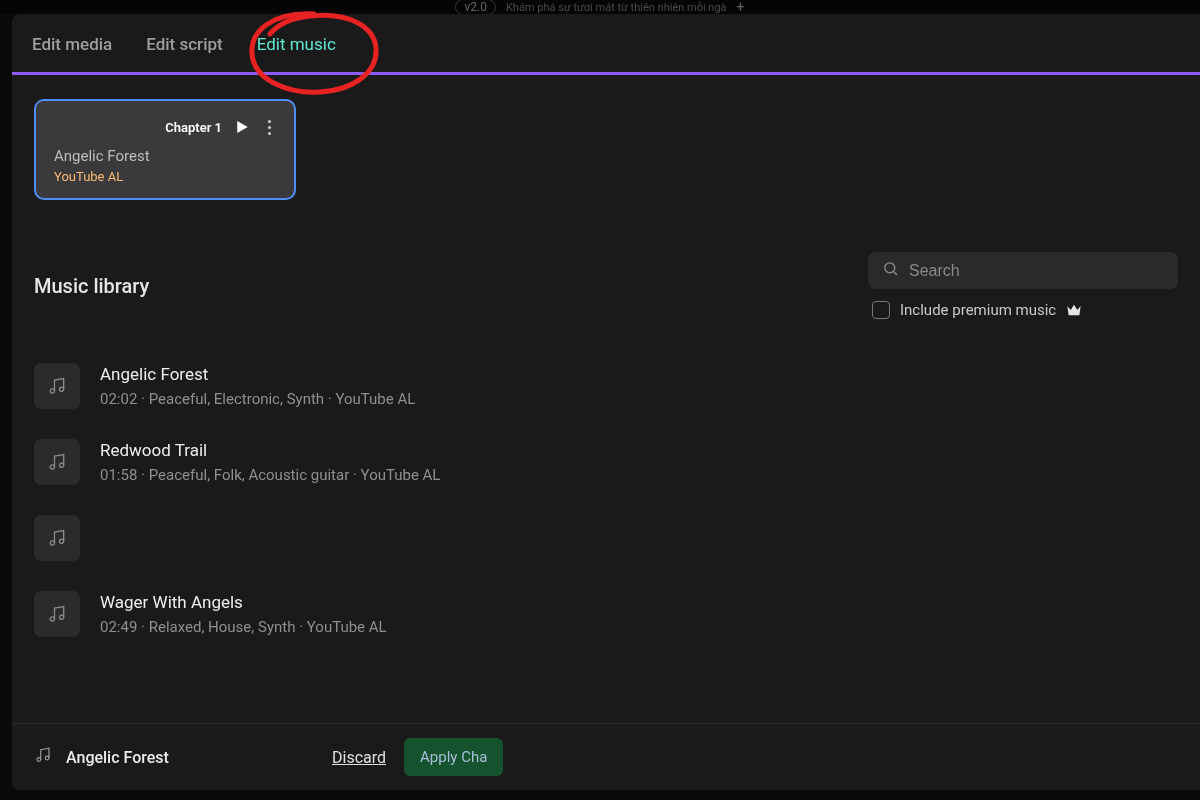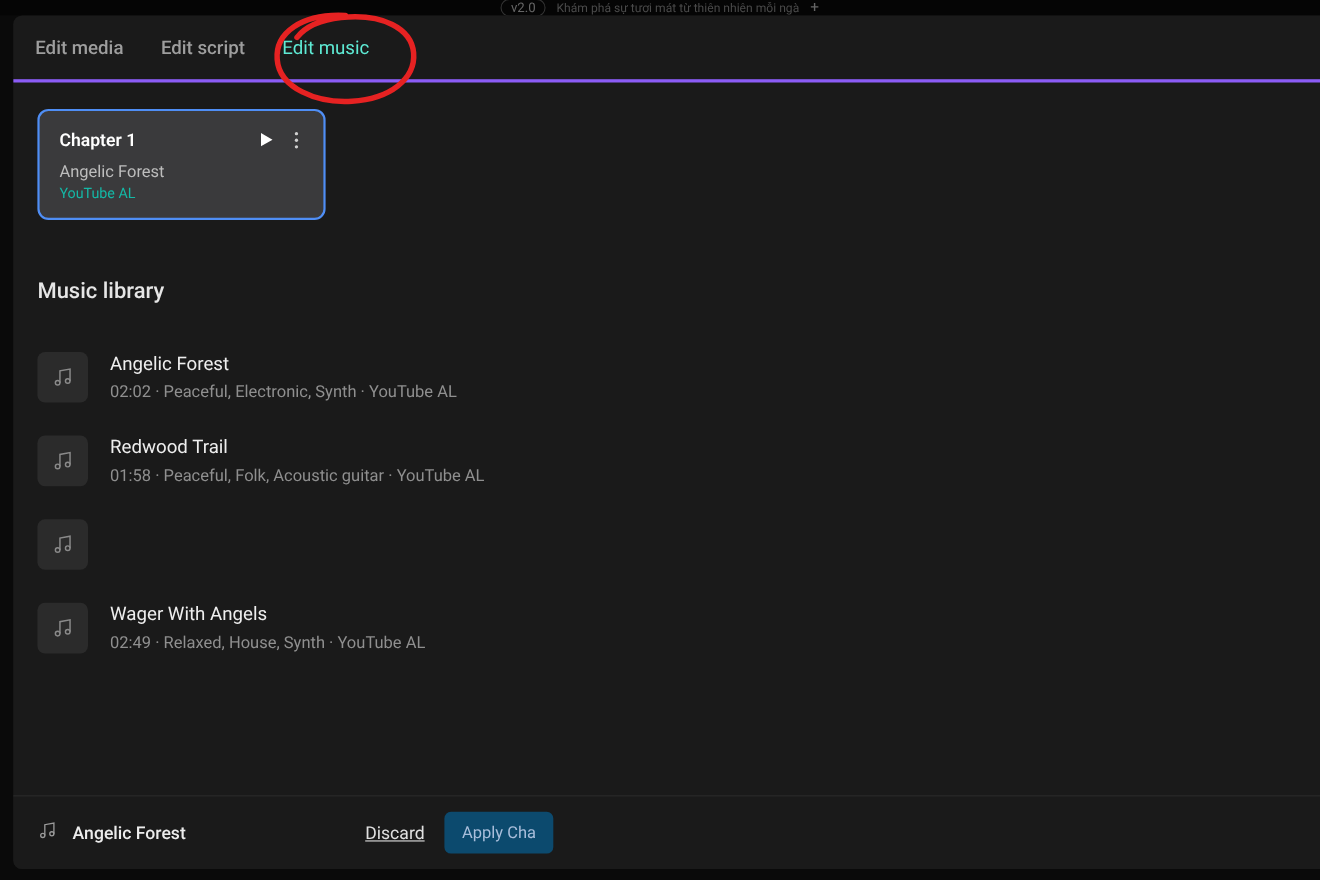--- a/index.html
+++ b/index.html
@@ -65,30 +65,30 @@
       border: 2px solid #4f8ef5;
       border-radius: 10px;
       padding: 14px 16px 14px 18px;
       position: relative;
     }
     .chapter-head {
       display: flex;
       align-items: center;
       gap: 10px;
     }
-    .chapter-title { color: #fff; font-size: 16px; font-weight: 600; flex: 1; }
+    .chapter-title { color: #fff; font-size: 13px; font-weight: 600; flex: 1; text-align: right; }
     .play-triangle svg { display: block; }
     .more-dots {
       width: 18px; height: 24px;
       display: flex; flex-direction: column; align-items: center; justify-content: center; gap: 3px;
       cursor: pointer;
     }
     .more-dots span { width: 3px; height: 3px; border-radius: 50%; background: #d0d0d0; }
     .chapter-sub { margin-top: 8px; color: #bdbdbd; font-size: 15px; }
-    .chapter-src { margin-top: 4px; color: #14b8a6; font-size: 13px; }
+    .chapter-src { margin-top: 4px; color: #fdba74; font-size: 13px; }
 
     .section-row {
       display: flex;
       align-items: center;
       justify-content: space-between;
       margin-top: 52px;
       gap: 20px;
     }
     .section-title { font-size: 20px; font-weight: 500; color: #e6e6e6; }
     .right-col { display: flex; flex-direction: column; gap: 12px; align-items: flex-start; width: 310px; }
@@ -149,21 +149,21 @@
       background: #3a3a3a;
       border-radius: 2px;
     }
     .progress .knob {
       position: absolute; left: 0; top: 50%; transform: translate(-50%, -50%);
       width: 12px; height: 12px; background: #fff; border-radius: 50%;
     }
     .pb-right { display: flex; align-items: center; gap: 18px; }
     .btn-text { color: #e0e0e0; font-size: 16px; cursor: pointer; text-decoration: underline; }
     .btn-primary {
-      background: #0c4a6e;
+      background: #14532d;
       color: #a9bedb;
       padding: 10px 16px;
       border-radius: 6px;
       font-size: 15px;
       cursor: pointer;
       white-space: nowrap;
     }
 
     
     .annot-circle {
@@ -209,20 +209,40 @@
             <span></span>
             <span></span>
           </div>
       </div>
       <div class="chapter-sub">Angelic Forest</div>
       <div class="chapter-src">YouTube AL</div>
     </div>
 
     <div class="section-row">
       <div class="section-title">Music library</div>
+      <div class="right-col">
+        <div class="search-box">
+          <span>
+            <svg class="search-svg" viewBox="0 0 24 24" fill="none" stroke="#8a8a8a" stroke-width="2">
+                <circle cx="11" cy="11" r="7"></circle>
+                <line x1="21" y1="21" x2="16.5" y2="16.5"></line>
+              </svg>
+          </span>
+          <input type="text" placeholder="Search" style="">
+        </div>
+        <div class="check-row">
+          <div class="checkbox"></div>
+          <span>Include premium music</span>
+          <span class="crown">
+            <svg width="16" height="14" viewBox="0 0 24 20">
+                <path d="M2 4l5 6 5-8 5 8 5-6-2 14H4z" fill="#e5e5e5"></path>
+              </svg>
+          </span>
+        </div>
+      </div>
     </div>
 
     <div class="track-list">
       <div class="track-row">
         <div class="track-icon">
           <svg class="music-note-svg" viewBox="0 0 24 24" fill="none" stroke="#8a8a8a" stroke-width="1.6">
               <path d="M9 18V5l11-2v13"></path>
               <circle cx="6.5" cy="18" r="2.5"></circle>
               <circle cx="17.5" cy="16" r="2.5"></circle>
             </svg>

